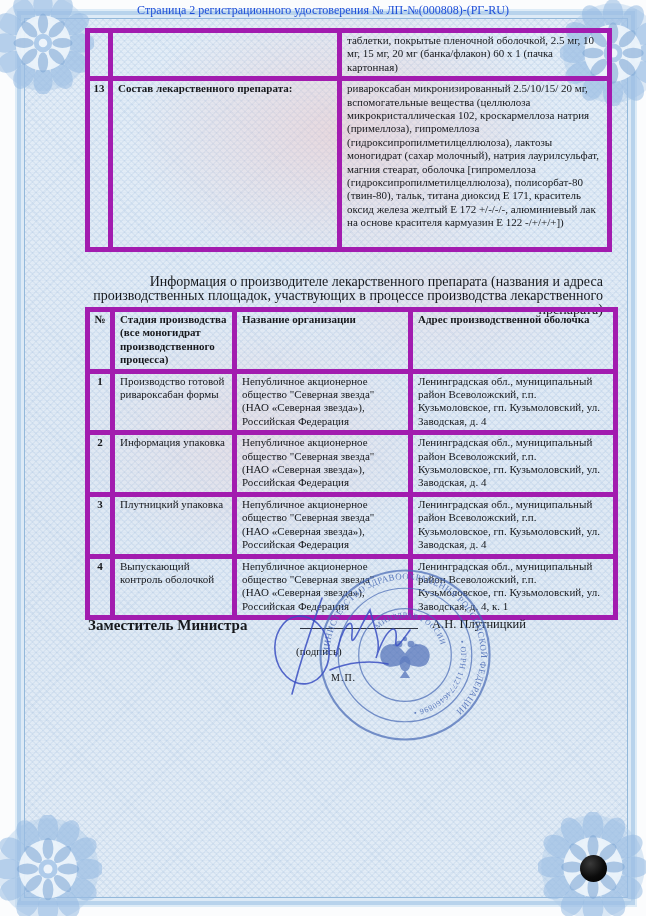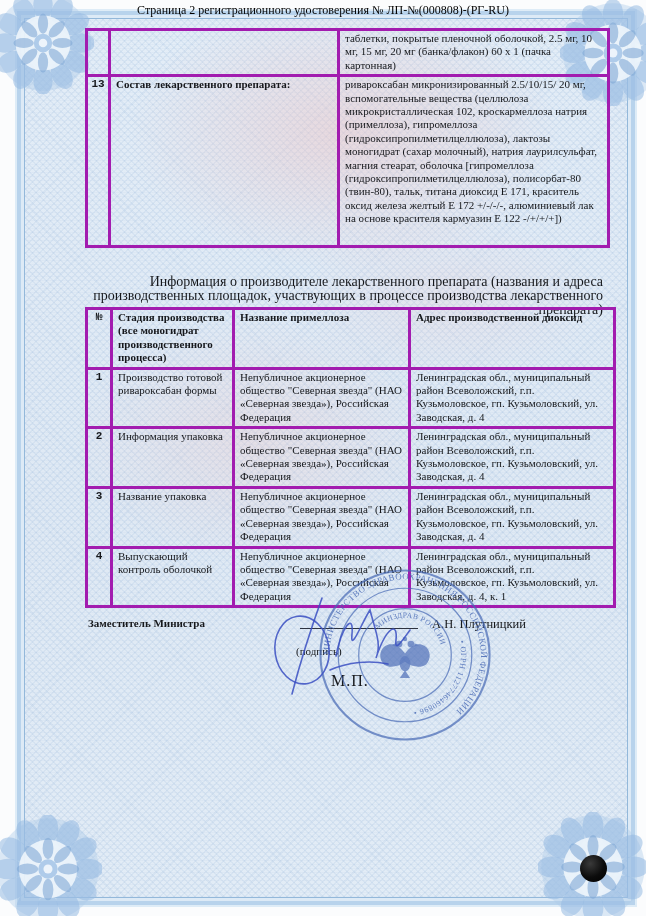--- a/index.html
+++ b/index.html
@@ -38,57 +38,57 @@
   .rosette.br { left:538px; top:812px;  width:110px; height:110px; }
 
   .punch-hole {
     position:absolute; left:580px; top:855px; width:27px; height:27px;
     border-radius:50%;
     background:radial-gradient(circle at 38% 32%, #3a3a3a 0%, #0c0c0c 55%, #000 100%);
   }
 
   .doc-header {
     position:absolute; left:0; top:3px; width:100%;
-    text-align:center; font-size:12px; color:#000000;
+    text-align:center; font-size:12px; color:#1d4ed8;
   }
 
   table { border-collapse:collapse; table-layout:fixed; }
-  td { border:3px solid #a21caf; vertical-align:top; padding:1px 5px 2px 5px;
+  td { border:5px solid #a21caf; vertical-align:top; padding:1px 5px 2px 5px;
        font-size:11px; line-height:13.4px; overflow:hidden; }
 
   .table1 { position:absolute; left:85px; top:28px; width:522px; }
   .table1 col.c-num   { width:23px;  }
   .table1 col.c-label { width:229px; }
   .table1 col.c-value { width:270px; }
   .table1 .t1-r0 { height:42px; }
   .table1 .t1-r1 { height:171px; }
   .table1 .t1-r2 { height:27px; }
-  td.num   { font-weight:bold; text-align:center; padding-left:2px; padding-right:2px;font-family:Liberation Mono, monospace; }
+  td.num   { font-weight:bold; text-align:center; padding-left:2px; padding-right:2px; }
   td.label { font-weight:bold; }
   td.center-val { text-align:center; }
 
   .info-paragraph {
     position:absolute; left:43px; top:275px; width:560px;
     text-align:right; font-size:14px; line-height:14px;
   }
 
   .table2 { position:absolute; left:85px; top:307px; width:528px; }
   .table2 col.c2-num   { width:25px;  }
   .table2 col.c2-stage { width:122px; }
   .table2 col.c2-org   { width:176px; }
   .table2 col.c2-addr  { width:205px; }
   .table2 .t2-head td { font-weight:bold; height:54px; }
   .table2 .t2-row  td { height:53px; }
 
-  .sig-title { position:absolute; left:88px;  top:617px; font-size:11px; font-weight:bold; }
+  .sig-title { position:absolute; left:88px;  top:617px; font-size:15px; font-weight:bold; }
   .sig-name  { position:absolute; left:432px; top:617px; font-size:12.5px; font-weight:normal; white-space:nowrap; }
   .sig-line  { position:absolute; left:300px; top:611px; width:118px; height:18px;
                border-bottom:1.2px solid #2d3340; }
   .sig-caption { position:absolute; left:296px; top:645px; font-size:11px; }
-  .seal-caption{ position:absolute; left:331px; top:672px; font-size:16px; letter-spacing:1px; }
+  .seal-caption{ position:absolute; left:331px; top:672px; font-size:10px; letter-spacing:1px; }
 
   .stamp { position:absolute; left:316px; top:566px; width:178px; height:178px;
            opacity:0.82; pointer-events:none; }
   .signature-ink { position:absolute; left:258px; top:578px; width:180px; height:130px;
                    pointer-events:none; }
 </style>
 </head>
 <body>
 
 <div class="page">
@@ -170,38 +170,38 @@
     <colgroup>
         <col class="c2-num">
         <col class="c2-stage">
         <col class="c2-org">
         <col class="c2-addr">
       </colgroup>
     <tbody>
       <tr class="t2-head">
         <td class="num">№</td>
         <td>Стадия производства (все моногидрат производственного процесса)</td>
-        <td>Название примеллоза</td>
-        <td>Адрес производственной диоксид</td>
+        <td>Название организации</td>
+        <td>Адрес производственной оболочка</td>
       </tr>
       <tr class="t2-row">
         <td class="num">1</td>
         <td>Производство готовой ривароксабан формы</td>
         <td>Непубличное акционерное общество "Северная звезда" (НАО «Северная звезда»), Российская Федерация</td>
         <td>Ленинградская обл., муниципальный район Всеволожский, г.п. Кузьмоловское, гп. Кузьмоловский, ул. Заводская, д. 4</td>
       </tr>
       <tr class="t2-row">
         <td class="num">2</td>
         <td>Информация упаковка</td>
         <td>Непубличное акционерное общество "Северная звезда" (НАО «Северная звезда»), Российская Федерация</td>
         <td>Ленинградская обл., муниципальный район Всеволожский, г.п. Кузьмоловское, гп. Кузьмоловский, ул. Заводская, д. 4</td>
       </tr>
       <tr class="t2-row">
         <td class="num">3</td>
-        <td>Название упаковка</td>
+        <td>Плутницкий упаковка</td>
         <td>Непубличное акционерное общество "Северная звезда" (НАО «Северная звезда»), Российская Федерация</td>
         <td>Ленинградская обл., муниципальный район Всеволожский, г.п. Кузьмоловское, гп. Кузьмоловский, ул. Заводская, д. 4</td>
       </tr>
       <tr class="t2-row">
         <td class="num">4</td>
         <td>Выпускающий контроль оболочкой</td>
         <td>Непубличное акционерное общество "Северная звезда" (НАО «Северная звезда»), Российская Федерация</td>
         <td>Ленинградская обл., муниципальный район Всеволожский, г.п. Кузьмоловское, гп. Кузьмоловский, ул. Заводская, д. 4, к. 1</td>
       </tr>
     </tbody>

